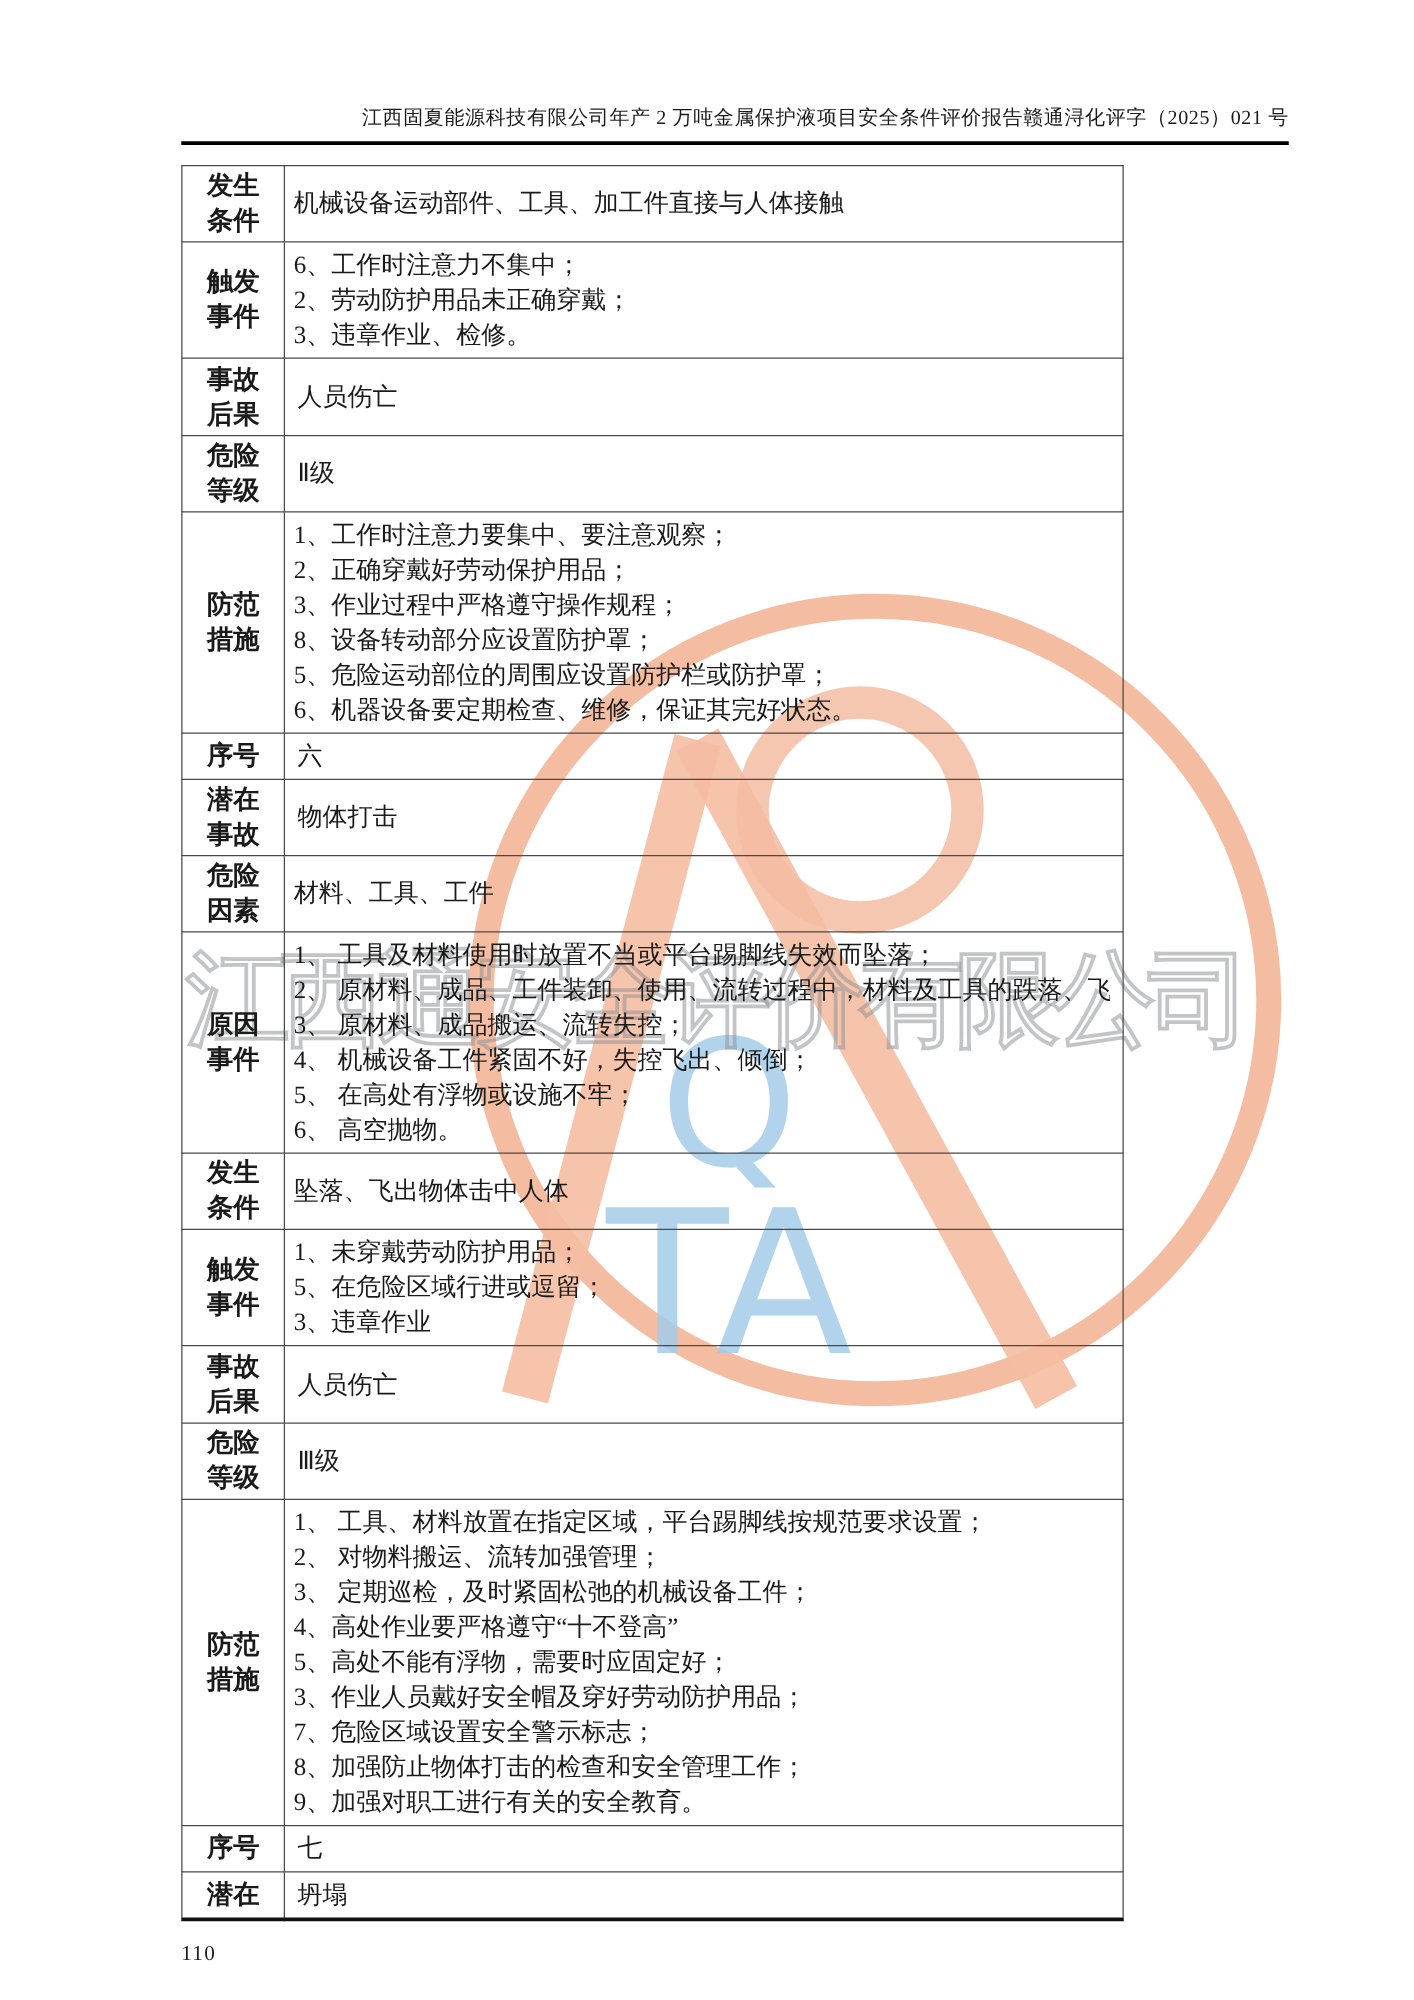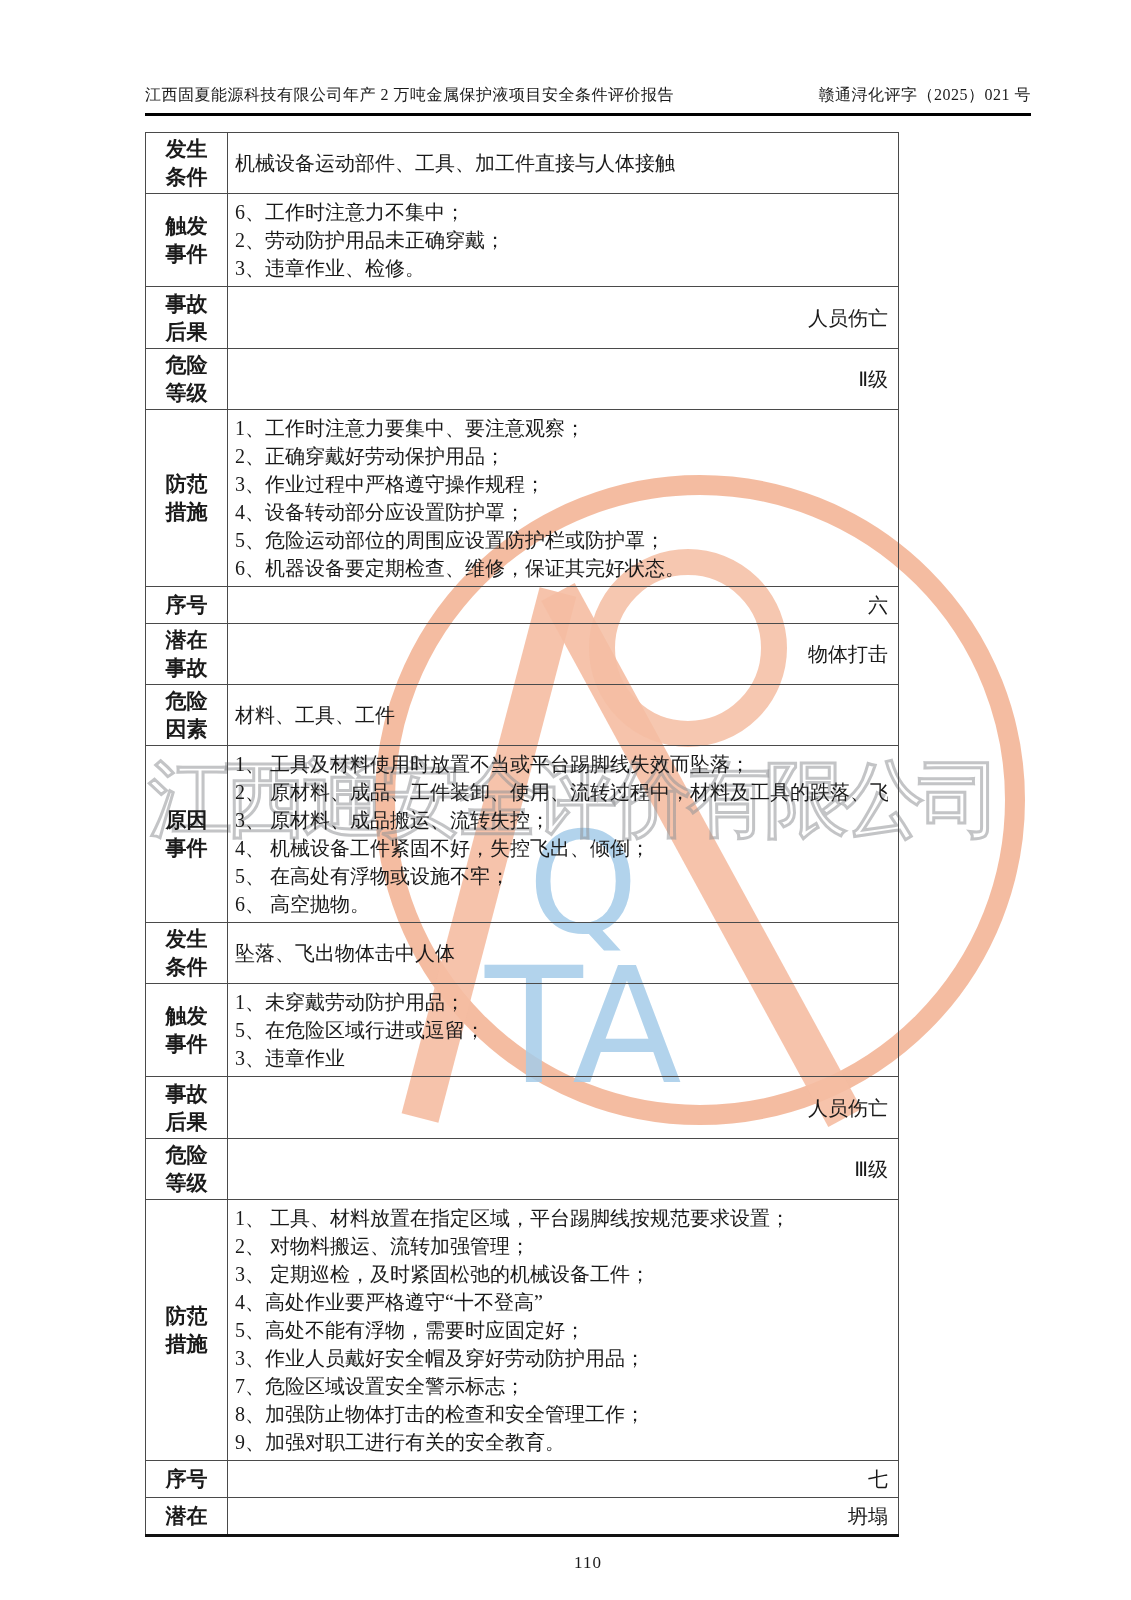--- a/index.html
+++ b/index.html
@@ -14,21 +14,21 @@
   .wm-company{
     position:absolute;left:148px;top:757px;white-space:nowrap;
     font-family:"Liberation Sans", sans-serif;font-weight:normal;
     font-size:84px;letter-spacing:-7px;line-height:1;
     color:transparent;-webkit-text-stroke:3px rgba(145,148,152,0.55);
   }
 
   
   .content{position:absolute;left:145px;top:84px;width:886px;z-index:1;}
   .page-header{
-    display:flex;justify-content:space-between;align-items:flex-end;
+    display:flex;justify-content:flex-end;align-items:flex-end;
     font-size:16px;line-height:22px;padding-bottom:7px;
     border-bottom:3px solid #000;
   }
   .page-header .left{letter-spacing:0.5px;}
   .page-header .right{letter-spacing:0.5px;}
 
   table.hazard-table{
     width:754px;margin-top:16px;border-collapse:collapse;table-layout:fixed;
     border:1px solid #333;border-bottom:3px solid #111;
   }
@@ -36,25 +36,25 @@
     border:1px solid #4a4a4a;vertical-align:middle;
   }
   td.label-cell{
     width:81px;text-align:center;
     font-family:"Liberation Sans", sans-serif;font-weight:bold;
     font-size:21px;line-height:28px;padding:2px 0;
   }
   td.content-cell{
     font-size:20px;line-height:28px;padding:4px 10px 4px 7px;
   }
-  td.content-cell.center{text-align:right;padding-left:10px;}
+  td.content-cell.center{text-align:left;padding-left:10px;}
   .content-line{white-space:nowrap;overflow:hidden;}
 
   .page-footer{
-    margin-top:16px;text-align:center;font-size:17px;letter-spacing:1px;
+    margin-top:16px;text-align:left;font-size:17px;letter-spacing:1px;
   }
 </style>
 </head>
 <body>
 
 <div class="page">
 
   <div class="watermark">
     <svg width="1131" height="1600" viewBox="0 0 1131 1600">
 
@@ -120,21 +120,21 @@
           </tr>
           <tr style="height: 163px;">
             <td class="label-cell">
               <div>防范</div>
               <div>措施</div>
             </td>
             <td class="content-cell">
               <div class="content-line">1、工作时注意力要集中、要注意观察；</div>
               <div class="content-line">2、正确穿戴好劳动保护用品；</div>
               <div class="content-line">3、作业过程中严格遵守操作规程；</div>
-              <div class="content-line">4、设备转动部分应设置防护罩；</div>
+              <div class="content-line">8、设备转动部分应设置防护罩；</div>
               <div class="content-line">5、危险运动部位的周围应设置防护栏或防护罩；</div>
               <div class="content-line">6、机器设备要定期检查、维修，保证其完好状态。</div>
             </td>
           </tr>
           <tr style="height: 31px;">
             <td class="label-cell">
               <div>序号</div>
             </td>
             <td class="content-cell center">
               <div class="content-line">六</div>

